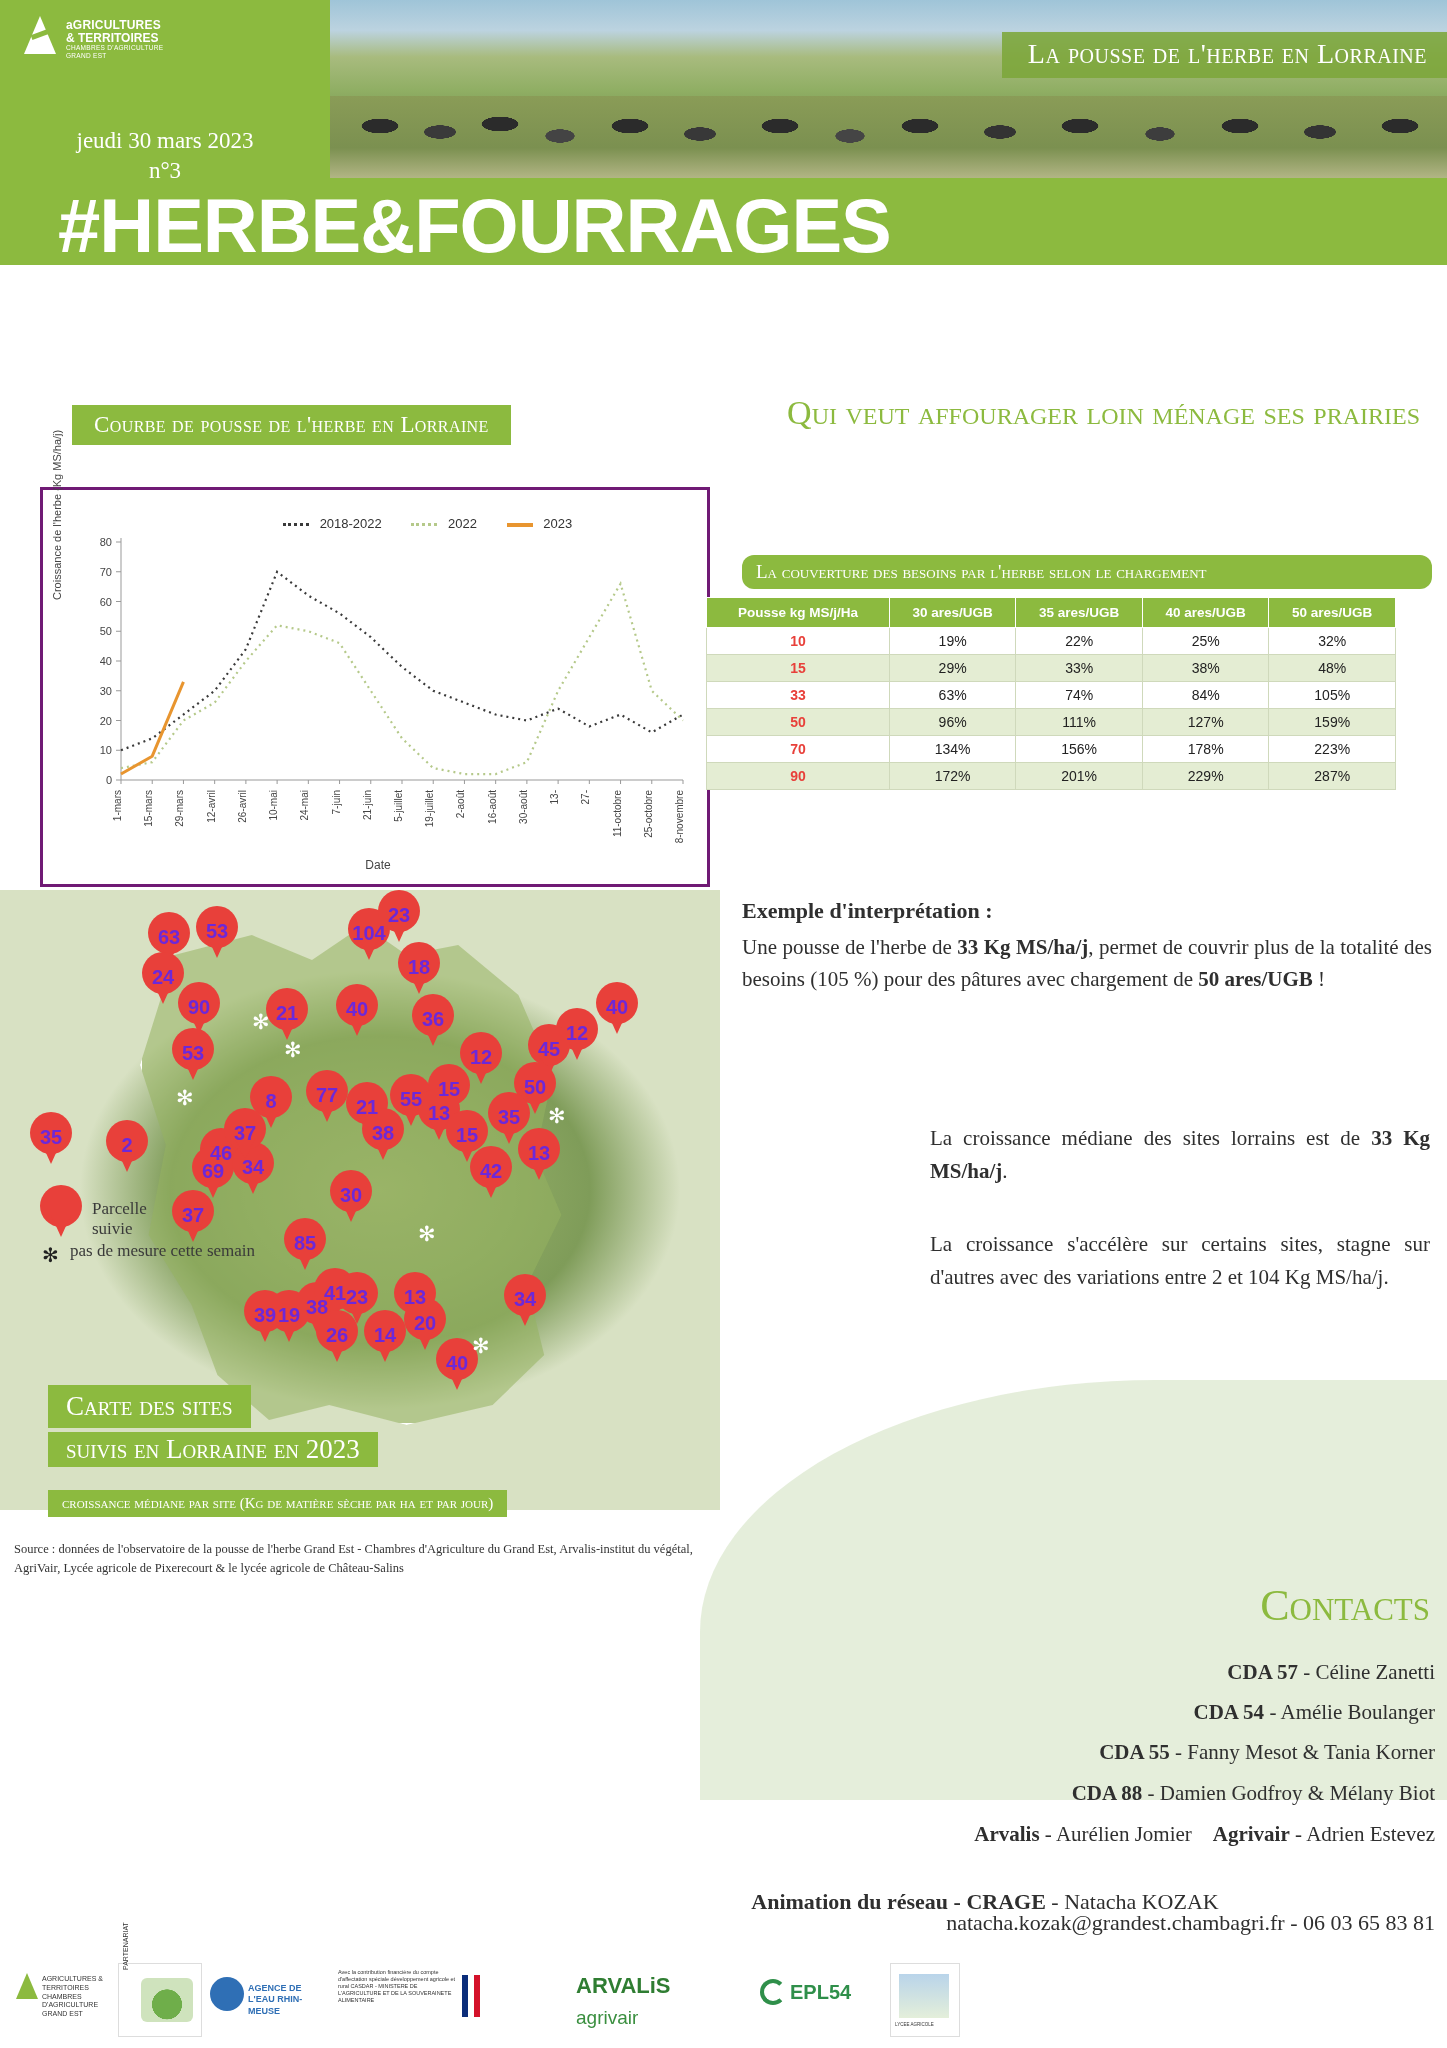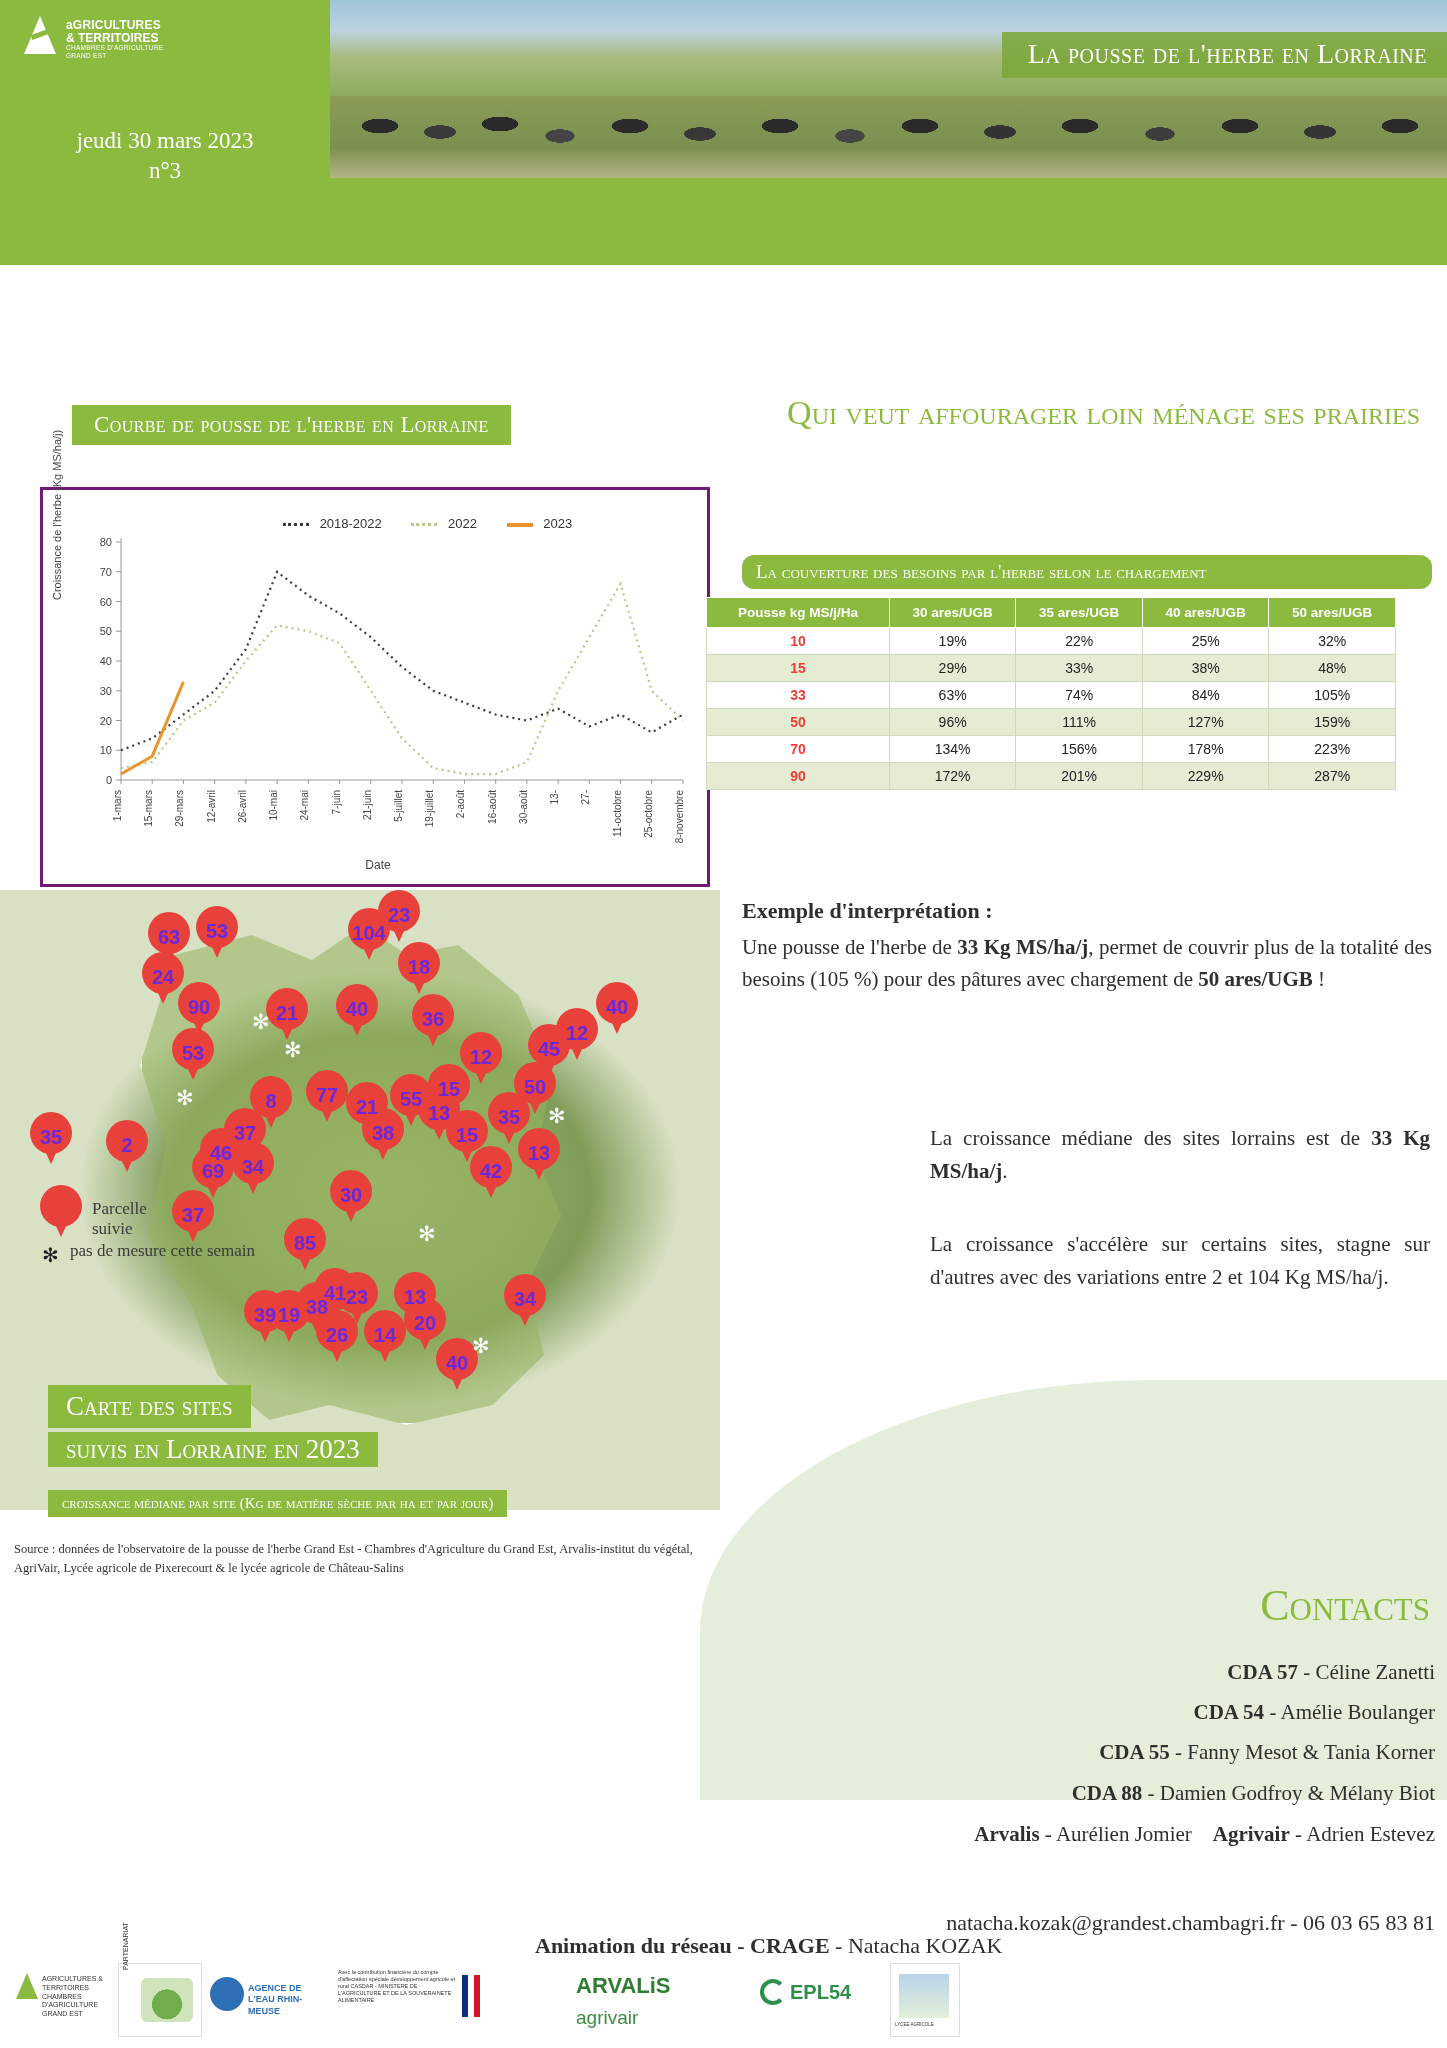--- a/index.html
+++ b/index.html
@@ -191,21 +191,21 @@
   }
   .contacts-title {
     position:absolute; left:900px; top:1580px; width:530px; text-align:right;
     color:#8cba3f; font-size:44px; font-family:"Liberation Serif", serif; font-variant:small-caps;
   }
   .contact-line {
     position:absolute; right:12px; width:860px; text-align:right;
     font-size:21px; color:#2f2f2f; font-family:"Liberation Serif", serif;
   }
   .contact-line b { font-weight:bold; }
-  .anim1 { position:absolute; right:12px; top:1933px; width:900px; text-align:left; font-size:22px; color:#2f2f2f; font-family:"Liberation Serif", serif;}
+  .anim1 { position:absolute; right:12px; top:1889px; width:900px; text-align:center; font-size:22px; color:#2f2f2f; font-family:"Liberation Serif", serif;}
   .anim2 { position:absolute; right:12px; top:1910px; width:900px; text-align:right; font-size:22px; color:#2f2f2f; font-family:"Liberation Serif", serif;}
   
   .footer { position:absolute; left:0; top:1955px; width:1447px; height:93px; background:#ffffff; }
   .fbox { position:absolute; top:8px; height:74px; background:#ffffff; }
   .fg-text{ font-size:7px; color:#333; line-height:1.25; }
 </style>
 </head>
 <body>
 
 <div class="header">
@@ -215,20 +215,21 @@
     <div class="tri"></div>
     <div class="l1">aGRICULTURES</div>
     <div class="l2">&amp; TERRITOIRES</div>
     <div class="l3">CHAMBRES D'AGRICULTURE</div>
     <div class="l4">GRAND EST</div>
   </div>
   <div class="hdr-date">jeudi 30 mars 2023</div>
   <div class="hdr-num">n°3</div>
   <div class="hdr-title-band">La pousse de l'herbe en Lorraine</div>
   <div class="hdr-bottom"></div>
+  <div class="hdr-hash">#HERBE&amp;FOURRAGES</div>
 </div>
 
 <div class="band-green curve-title">Courbe de pousse de l'herbe en Lorraine</div>
 
 <div class="chart-box">
   <div class="legend-row">
     <span class="legend-item">
       <span class="legend-swatch sw-dotted"></span>
       <span>2018-2022</span>
     </span>

